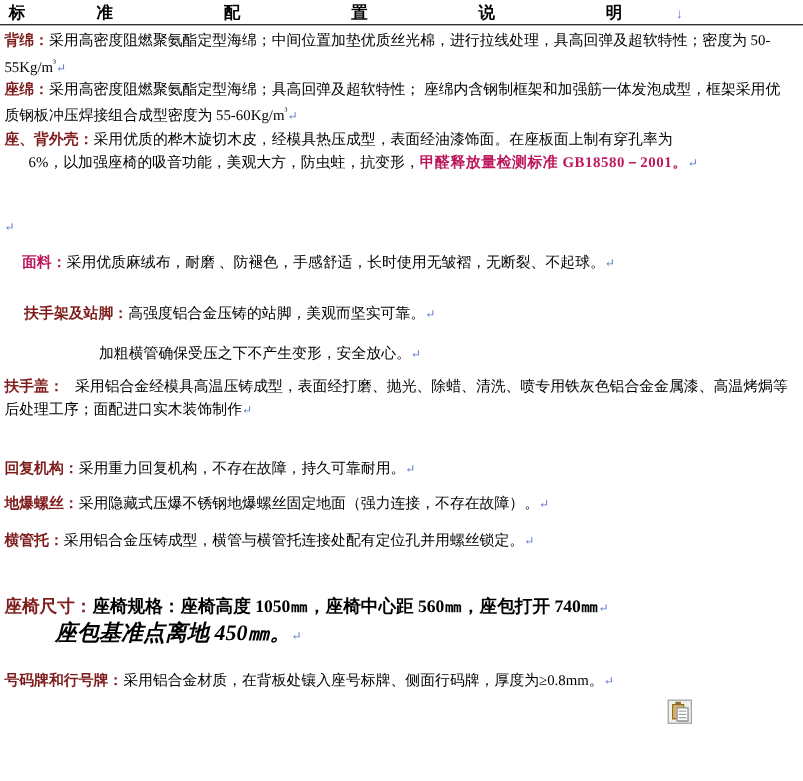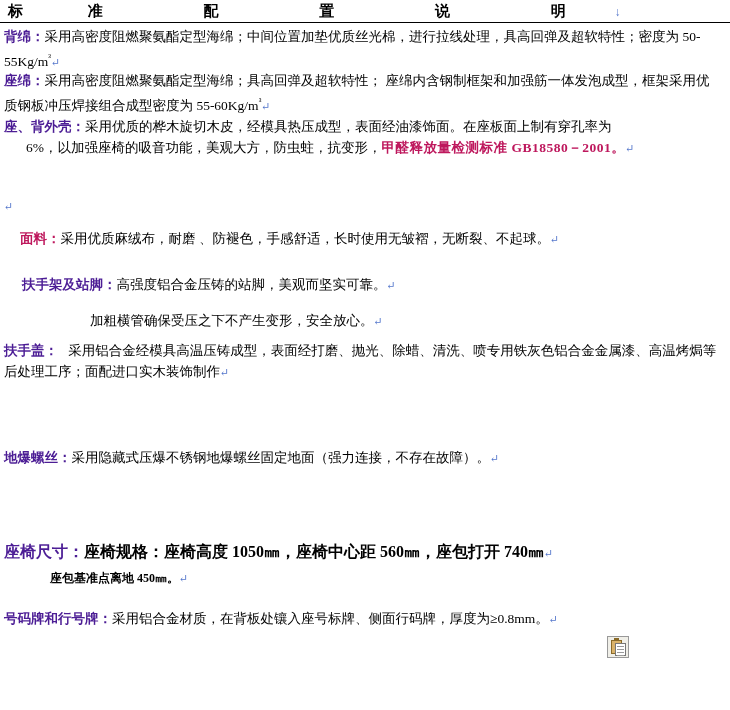--- a/index.html
+++ b/index.html
@@ -52,21 +52,21 @@
   }
 
   
   .blk {
     position: absolute;
     font-size: 13.5px;
     line-height: 21px;
     white-space: pre-wrap;
   }
   .lbl {
-    color: #4c1d95;
+    color: #7f1d1d;
     font-weight: bold;
   }
   .lbl-black {
     color: #be185d;
     font-weight: bold;
   }
   .txt {
     color: #000000;
   }
   .sup {
@@ -93,21 +93,21 @@
   #p-jiacu   { left: 90px; top: 310px; width: 640px; }
   #p-fushougai { left: 4px; top: 340px; width: 716px; }
   #p-huifu   { left: 4px; top: 415px; width: 716px; }
   #p-dibao   { left: 4px; top: 447px; width: 716px; }
   #p-hengguan{ left: 4px; top: 480px; width: 716px; }
   #p-chicun  { left: 4px; top: 525px; width: 716px; font-size: 16px; margin-top: 16px; }
   #p-jizhun  { left: 50px; top: 566px; width: 676px; font-size: 16px; }
   #p-haoma   { left: 4px; top: 608px; width: 716px; }
 
   #p-chicun .lbl, #p-chicun .txt { font-size: 16px; font-weight: bold; }
-  #p-jizhun .txt { font-size: 12px; font-weight: bold; }
+  #p-jizhun .txt { font-size: 20px; font-weight: bold; font-style: italic; }
 
   
   .paste-icon {
     position: absolute;
     left: 607px;
     top: 636px;
     width: 22px;
     height: 22px;
     border: 1px solid #999999;
     background: #f0efe8;
@@ -174,23 +174,25 @@
   <div class="blk" id="p-ret1"><span class="mark-ret">↵</span></div>
 
   <div class="blk" id="p-mianliao"><span class="lbl-black">面料：</span><span class="txt">采用优质麻绒布，耐磨 、防褪色，手感舒适，长时使用无皱褶，无断裂、不起球。</span><span class="mark-ret">↵</span></div>
 
   <div class="blk" id="p-fushou"><span class="lbl">扶手架及站脚：</span><span class="txt">高强度铝合金压铸的站脚，美观而坚实可靠。</span><span class="mark-ret">↵</span></div>
 
   <div class="blk" id="p-jiacu"><span class="txt">加粗横管确保受压之下不产生变形，安全放心。</span><span class="mark-ret">↵</span></div>
 
   <div class="blk" id="p-fushougai"><span class="lbl">扶手盖：</span><span class="txt">   采用铝合金经模具高温压铸成型，表面经打磨、抛光、除蜡、清洗、喷专用铁灰色铝合金金属漆、高温烤焗等后处理工序；面配进口实木装饰制作</span><span class="mark-ret">↵</span></div>
 
+  <div class="blk" id="p-huifu"><span class="lbl">回复机构：</span><span class="txt">采用重力回复机构，不存在故障，持久可靠耐用。</span><span class="mark-ret">↵</span></div>
 
   <div class="blk" id="p-dibao"><span class="lbl">地爆螺丝：</span><span class="txt">采用隐藏式压爆不锈钢地爆螺丝固定地面（强力连接，不存在故障）。</span><span class="mark-ret">↵</span></div>
 
+  <div class="blk" id="p-hengguan"><span class="lbl">横管托：</span><span class="txt">采用铝合金压铸成型，横管与横管托连接处配有定位孔并用螺丝锁定。</span><span class="mark-ret">↵</span></div>
 
   <div class="blk" id="p-chicun"><span class="lbl">座椅尺寸：</span><span class="txt">座椅规格：座椅高度 1050㎜，座椅中心距 560㎜，座包打开 740㎜</span><span class="mark-ret">↵</span></div>
 
   <div class="blk" id="p-jizhun"><span class="txt">座包基准点离地 450㎜。</span><span class="mark-ret">↵</span></div>
 
   <div class="blk" id="p-haoma"><span class="lbl">号码牌和行号牌：</span><span class="txt">采用铝合金材质，在背板处镶入座号标牌、侧面行码牌，厚度为≥0.8mm。</span><span class="mark-ret">↵</span></div>
 
   <div class="paste-icon">
     <span class="clip"></span>
     <span class="sheet">

